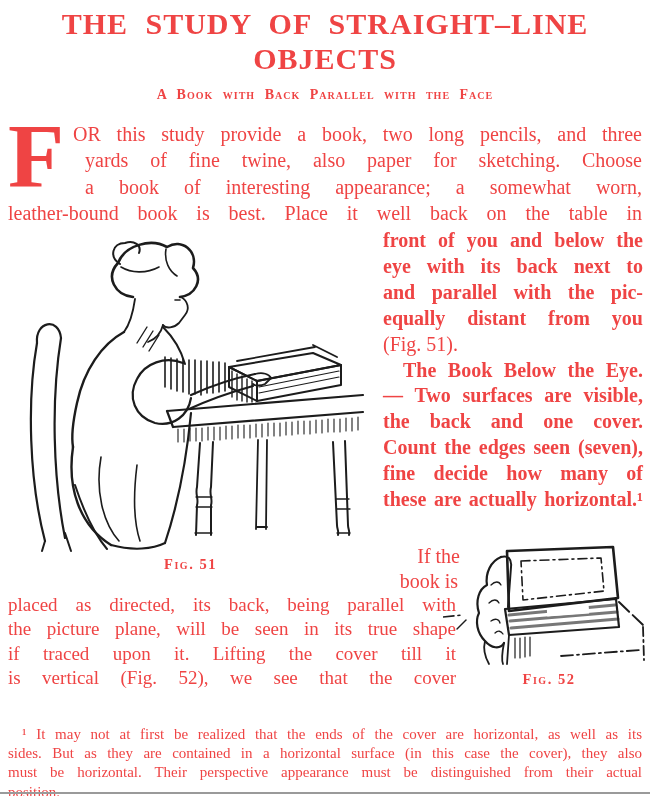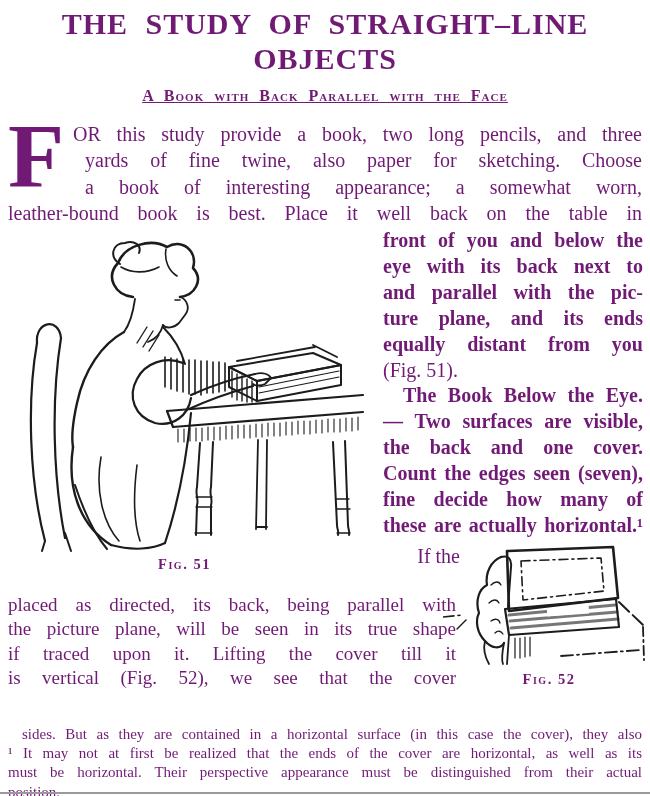--- a/index.html
+++ b/index.html
@@ -1,37 +1,37 @@
 <!DOCTYPE html>
 <html><head>
 <meta charset="utf-8">
 <style>
   html,body{margin:0;padding:0;background:#fff;}
   .page{position:relative;width:650px;height:796px;background:#ffffff;
-        font-family:"Liberation Serif", serif;color:#701a75;overflow:hidden;}
+        font-family:"Liberation Serif", serif;color:#ef4444;overflow:hidden;}
 
   .tline{text-align:justify;text-align-last:justify;white-space:normal;}
 
   .title{position:absolute;top:6px;left:0;width:650px;text-align:center;
          font-weight:bold;font-size:30px;line-height:35px;letter-spacing:1px;word-spacing:9px;}
   .subtitle{position:absolute;top:87px;left:0;width:650px;text-align:center;
-            font-variant:small-caps;font-weight:bold;font-size:16px;letter-spacing:1px;word-spacing:5px;text-decoration:underline;}
+            font-variant:small-caps;font-weight:bold;font-size:14px;letter-spacing:1px;word-spacing:5px;}
 
   .intro{position:absolute;top:121px;left:8px;width:634px;font-size:20px;}
   .intro .tline{line-height:26.3px;}
   .intro .tline:nth-child(1){padding-left:65px;}
   .intro .tline:nth-child(2){padding-left:77px;}
   .intro .tline:nth-child(3){padding-left:77px;}
   .dropcap{position:absolute;left:8px;top:122px;font-size:92px;line-height:69px;
            font-weight:bold;letter-spacing:0;}
 
   .fig51{position:absolute;left:15px;top:235px;width:350px;height:318px;}
   .caption{position:absolute;text-align:center;font-variant:small-caps;font-weight:bold;
            font-size:14.5px;letter-spacing:1.5px;}
-  .cap51{left:112px;top:556px;width:145px;}
+  .cap51{left:118px;top:556px;width:145px;}
   .cap52{left:488px;top:671px;width:122px;}
 
   .rcol{position:absolute;left:383px;top:228px;width:260px;font-size:20px;}
   .rcol .tline{line-height:25.9px;font-weight:bold;}
   .rcol-plain{line-height:25.9px;text-align:left;}
   .rcol-heading{line-height:25.9px;font-weight:bold;padding-left:20px;
                 text-align:justify;text-align-last:justify;}
   .wrapline{position:absolute;font-size:20px;line-height:26px;text-align:right;}
   .wrap1{left:348px;top:543px;width:112px;}
   .wrap2{left:336px;top:568px;width:122px;}
@@ -125,34 +125,34 @@
     <path d="M318,207 L322,290 C322,294 324,296 323,300 M330,206 L333,290 C333,294 335,296 334,300" stroke-width="2"></path>
     <path d="M321,264 h13 M322,274 h13 M322,298 h13" stroke-width="1.3"></path>
   </svg>
   <div class="caption cap51">Fig. 51</div>
 
   <div class="rcol">
     <div>
         <div class="tline">front of you and below the</div>
         <div class="tline">eye with its back next to</div>
         <div class="tline">and parallel with the pic-</div>
-        <div class="tline">ture plane, and its ends</div>
         <div class="tline">equally distant from you</div>
       </div>
     <div class="rcol-plain">(Fig. 51).</div>
     <div class="rcol-heading">The Book Below the Eye.</div>
     <div>
         <div class="tline">— Two surfaces are visible,</div>
         <div class="tline">the back and one cover.</div>
         <div class="tline">Count the edges seen (seven),</div>
         <div class="tline">fine decide how many of</div>
         <div class="tline">these are actually horizontal.¹</div>
       </div>
   </div>
   <div class="wrapline wrap1">If the</div>
+  <div class="wrapline wrap2">book is</div>
 
   <div class="lowerleft">
       <div class="tline">placed as directed, its back, being parallel with</div>
       <div class="tline">the picture plane, will be seen in its true shape</div>
       <div class="tline">if traced upon it. Lifting the cover till it</div>
       <div class="tline">is vertical (Fig. 52), we see that the cover</div>
     </div>
 
   <svg class="fig52" viewBox="0 0 207 125">
 
@@ -175,21 +175,21 @@
     <path d="M200,82 L201,115" stroke-width="1.8" stroke-dasharray="9 4 2 4"></path>
     <path d="M118,111 L197,105" stroke-width="1.8" stroke-dasharray="12 4 2 4"></path>
     <path d="M66,90 L64,119" stroke-width="1.8"></path>
     <path d="M72,93 v20 M77,93 v20 M82,92 v20 M87,92 v19" stroke-width="1.2"></path>
   </svg>
   <div class="caption cap52">Fig. 52</div>
 
 
   <div class="footnote">
     <div>
+        <div class="tline">¹ It may not at first be realized that the ends of the cover are horizontal, as well as its</div>
         <div class="tline">sides. But as they are contained in a horizontal surface (in this case the cover), they also</div>
-        <div class="tline">¹ It may not at first be realized that the ends of the cover are horizontal, as well as its</div>
         <div class="tline">must be horizontal. Their perspective appearance must be distinguished from their actual</div>
       </div>
     <div class="fn-last">position.</div>
   </div>
 
   <div class="bottomrule"></div>
 </div>
 
 </body></html>

